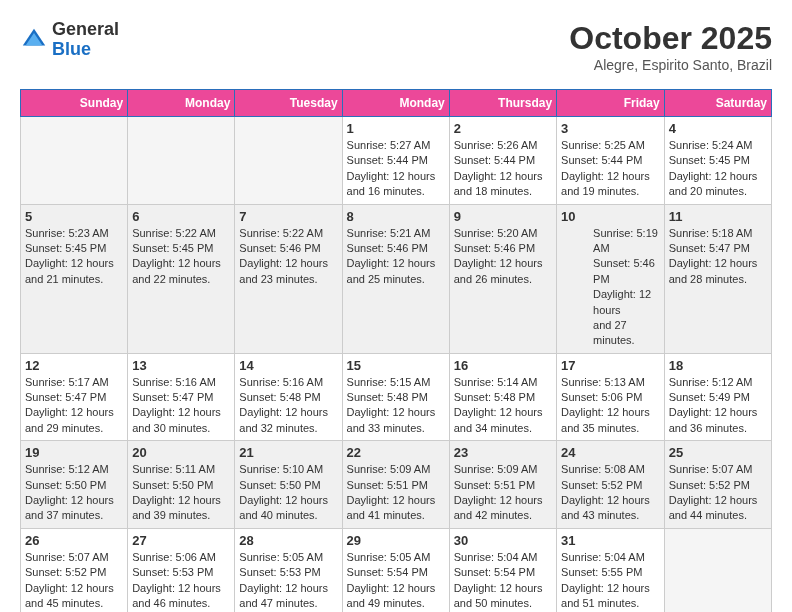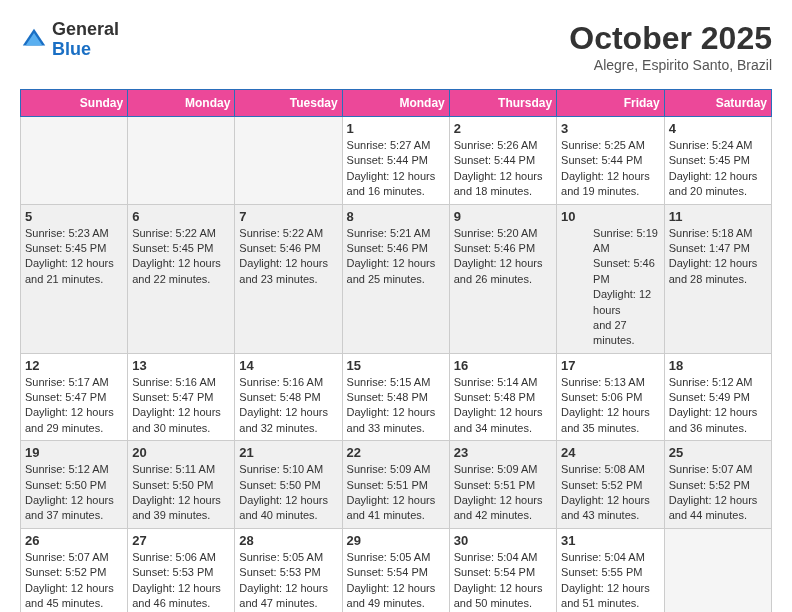--- a/index.html
+++ b/index.html
@@ -196,21 +196,21 @@
         <td>
           <div class="day-number">10</div>
           <div class="day-info" style="white-space: pre-line; margin-left: 32px;">Sunrise: 5:19 AM
 Sunset: 5:46 PM
 Daylight: 12 hours
 and 27 minutes.</div>
         </td>
         <td>
           <div class="day-number">11</div>
           <div class="day-info" style="white-space: pre-line;">Sunrise: 5:18 AM
-Sunset: 1:47 PM
+Sunset: 5:47 PM
 Daylight: 12 hours
 and 28 minutes.</div>
         </td>
       </tr>
       <tr>
         <td>
           <div class="day-number">12</div>
           <div class="day-info" style="white-space: pre-line;">Sunrise: 5:17 AM
 Sunset: 5:47 PM
 Daylight: 12 hours

